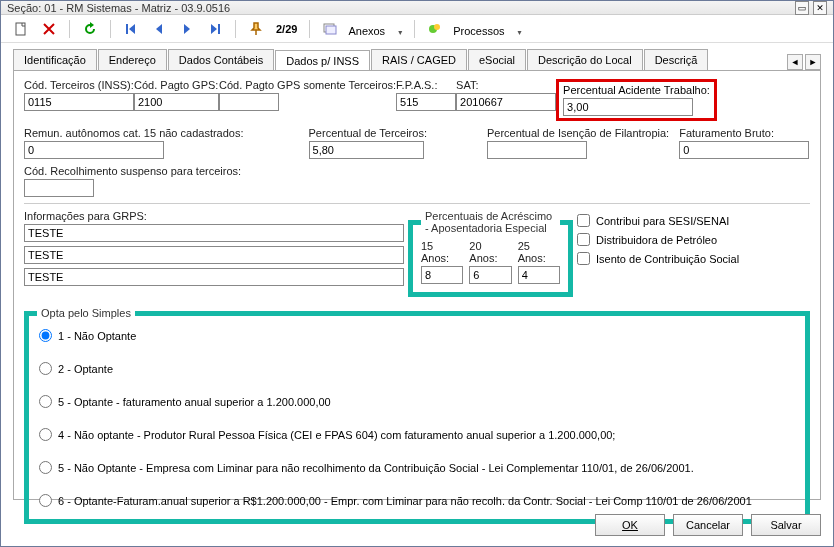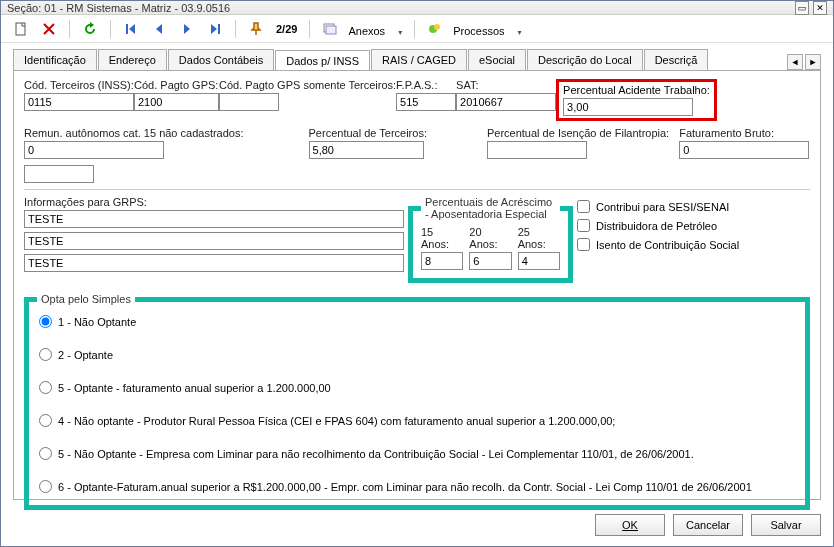--- a/index.html
+++ b/index.html
@@ -179,20 +179,21 @@
       <input style="width: 100px;" value="">
     </div>
     <div class="field" style="margin-left:10px">
       <label>Faturamento Bruto:</label>
       <input style="width: 130px;" value="0">
     </div>
   </div>
 
   <div class="row">
     <div class="field">
+      <label>Cód. Recolhimento suspenso para terceiros:</label>
       <input style="width: 70px;" value="">
     </div>
   </div>
 
   <div class="hr"></div>
 
   <div class="mid-section">
     <div class="field grps-inputs">
       <label>Informações para GRPS:</label>
       <input value="TESTE" style="">

